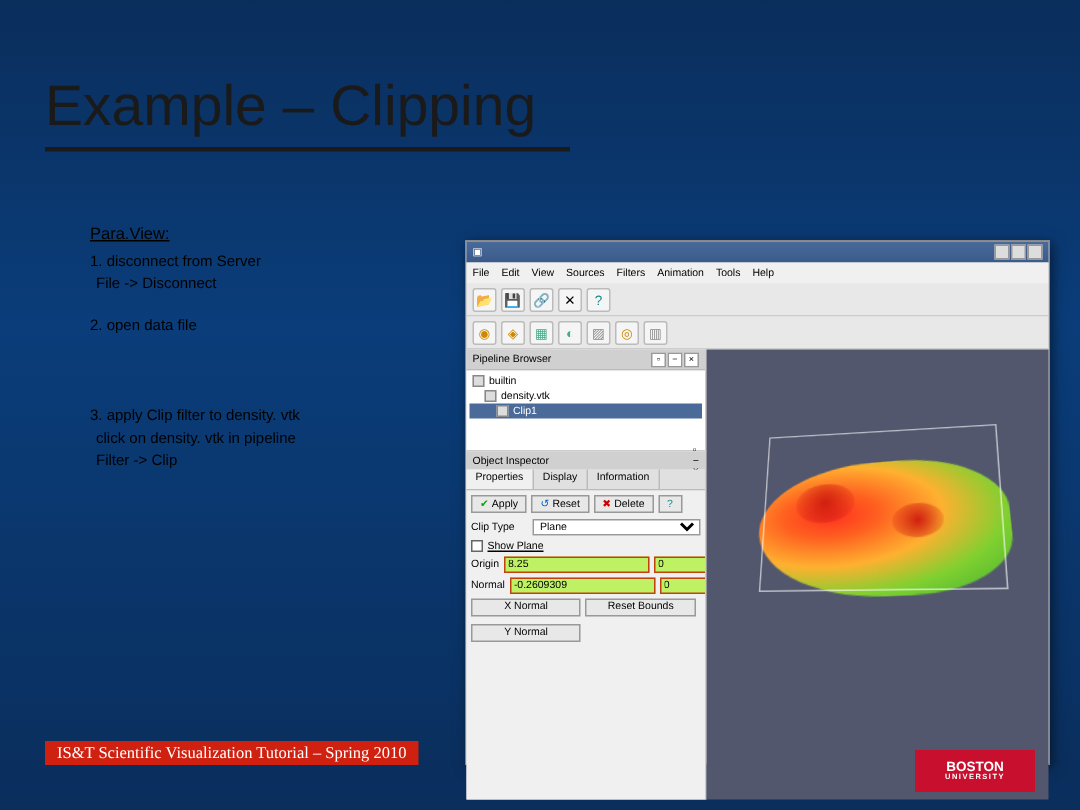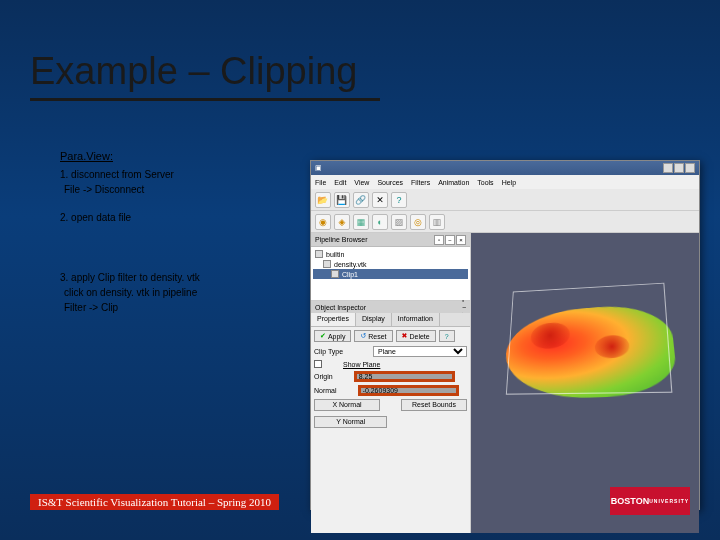--- a/index.html
+++ b/index.html
@@ -26,35 +26,35 @@
 .pipe-item{display:flex;align-items:center;gap:3px;padding:1px 2px}
 .pipe-item.sel{background:#4a6a9a;color:#fff}
 .pipe-icon{width:8px;height:8px;border:1px solid #888;background:#ddd}
 .inspector-header{height:12px;background:#d0d0d0;font-size:7px;display:flex;align-items:center;padding:0 4px;justify-content:space-between}
 .tabs{height:14px;background:#e0e0e0;display:flex;font-size:7px;border-bottom:1px solid #bbb}
 .tab{padding:2px 6px;border-right:1px solid #bbb}
 .tab.active{background:#f0f0f0}
 .props{flex:1;background:#f0f0f0;padding:3px;font-size:7px;overflow:hidden}
 .prop-btns{display:flex;gap:3px;margin-bottom:4px}
 .pbtn{padding:1px 5px;border:1px solid #999;background:#e8e8e8;font-size:7px;display:flex;align-items:center;gap:2px}
-.prop-row{display:flex;align-items:center;gap:21px;margin-bottom:3px}
+.prop-row{display:flex;align-items:center;gap:3px;margin-bottom:3px}
 .prop-label{width:38px;font-size:7px}
-.prop-input{flex:1;height:11px;border:3px solid #c2410c;background:#a3a3a3;font-size:7px;padding:0 2px}
+.prop-input{flex:1;height:11px;border:1px solid #c2410c;background:#bef264;font-size:7px;padding:0 2px}
 .prop-select{flex:1;height:11px;border:1px solid #999;background:#fff;font-size:7px}
 .checkbox{width:8px;height:8px;border:1px solid #666;background:#fff}
 .wide-btn{width:100%;height:12px;border:1px solid #999;background:#e8e8e8;font-size:7px;margin-bottom:2px;text-align:center;line-height:10px}
 .render-view{flex:1;background:#52576e;position:relative}
 .viz{position:absolute;top:50px;left:20px;width:190px;height:130px}
 .clip-box{position:absolute;top:0;left:15px;width:160px;height:110px;border:1px solid rgba(255,255,255,0.6);transform:perspective(300px) rotateX(15deg) rotateY(-8deg)}
 .surface{position:absolute;top:20px;left:10px;width:170px;height:95px;background:radial-gradient(ellipse at 30% 40%,#ff3020 0%,#ff6020 20%,#ffb030 45%,#80d030 70%,#40b030 100%);border-radius:50% 45% 40% 55%;transform:perspective(300px) rotateX(20deg) rotateY(-10deg);filter:blur(0.5px)}
 .surface::before{content:'';position:absolute;top:15%;left:15%;width:25%;height:30%;background:radial-gradient(circle,#d02010,transparent);border-radius:50%}
 .surface::after{content:'';position:absolute;top:35%;left:55%;width:20%;height:25%;background:radial-gradient(circle,#d02010,transparent);border-radius:50%}
 .footer-bar{position:absolute;bottom:30px;left:30px;height:18px;display:flex;align-items:flex-end}
 .footer-red{background:#d02010;color:#fff;font-size:11px;padding:2px 8px;font-family:'Times New Roman',serif}
-.logo{position:absolute;bottom:25px;right:30px;width:80px;height:28px;background:#c8102e;color:#fff;font-size:9px;font-weight:bold;display:flex;align-items:center;justify-content:center;line-height:1}
+.logo{position:absolute;bottom:12px;right:30px;width:80px;height:28px;background:#c8102e;color:#fff;font-size:9px;font-weight:bold;display:flex;flex-direction:column;align-items:center;justify-content:center;line-height:1}
 .logo .small{font-size:5px;letter-spacing:1px}
 </style>
 </head>
 <body>
 
 <div class="title">Example – Clipping</div>
 <div class="title-underline"></div>
 
 <div class="section-header">Para.View:</div>
 

